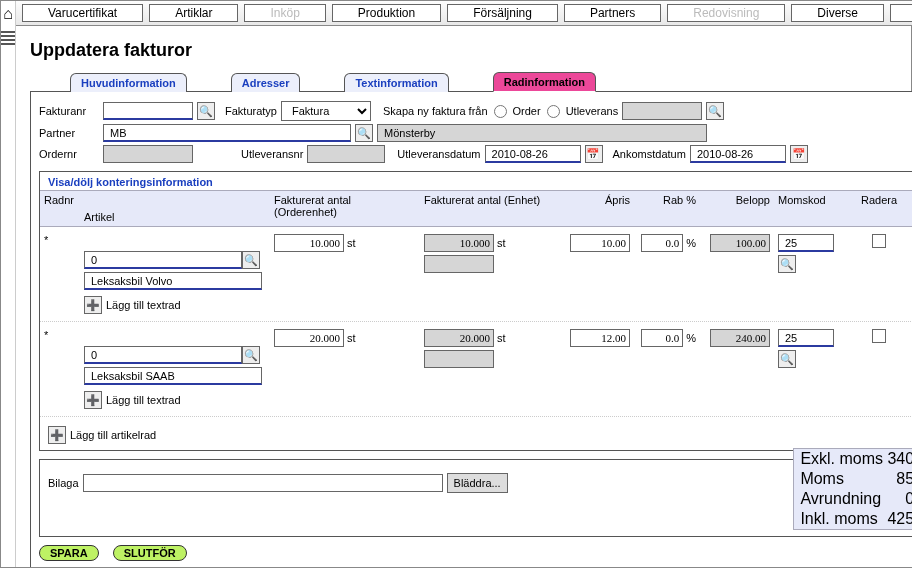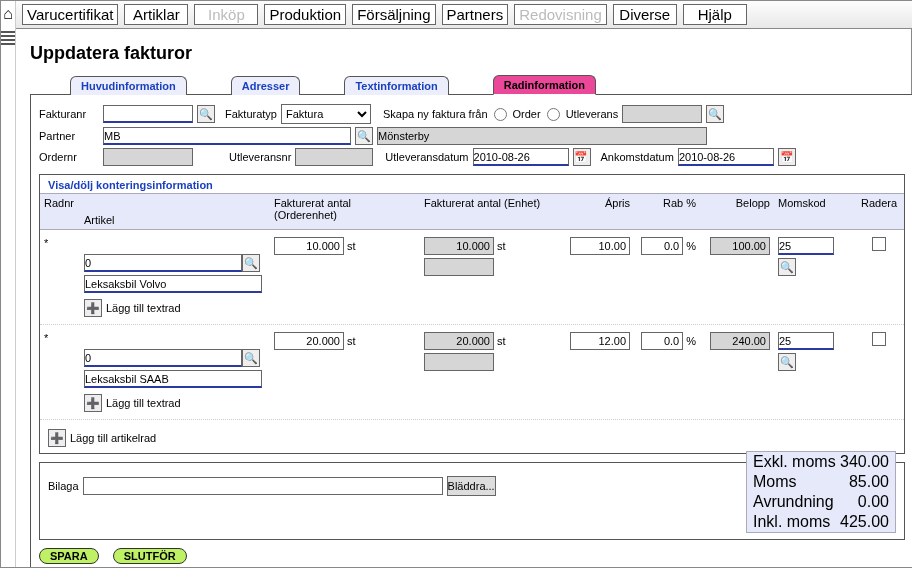--- a/index.html
+++ b/index.html
@@ -36,22 +36,22 @@
   .topmenu {
     display:flex;
     padding: 3px 6px;
     gap: 6px;
     border-bottom: 1px solid #888;
     background: linear-gradient(#fdfdfd,#e8e8e8);
   }
   .menu-btn {
     border: 1px solid #666;
     background: #fff;
-    padding: 1px 4px;
-    font-size: 15px;
+    padding: 1px 25px;
+    font-size: 12px;
     min-width: 64px;
     text-align:center;
     cursor: pointer;
   }
   .menu-btn.disabled { color:#bbb; cursor:default; }
   .content {
     flex:1;
     padding: 10px 14px;
     overflow:auto;
   }
@@ -95,21 +95,21 @@
     align-items:center;
     margin: 3px 0;
     gap: 4px;
     flex-wrap: nowrap;
   }
   .lbl { white-space:nowrap; }
   .lbl-col1 { width: 60px; }
   .txt {
     border: 1px solid #666;
     height: 18px;
-    padding: 0 0;
+    padding: 0 6px;
     font-size: 11px;
     background:#fff;
   }
   .txt.ro { background:#d6d6d6; }
   .txt.blue-underline { border-bottom: 2px solid #2b3aa0; }
   .icon-btn {
     width: 18px; height:18px;
     border:1px solid #666;
     background:#eee;
     display:inline-flex;
@@ -147,21 +147,21 @@
   .c-faktord { width:150px; }
   .c-faktenh { width:140px; }
   .c-apris { width:74px; text-align:right; }
   .c-rab { width:66px; text-align:right; }
   .c-belopp { width:74px; text-align:right; }
   .c-moms { width:80px; }
   .c-radera { width:50px; text-align:center; }
   .grid-row { display:flex; align-items:flex-start; border-bottom:1px dotted #ccc; padding:4px 0; }
   .cell-stack { display:flex; flex-direction:column; gap:3px; }
   .num-in {
-    border:1px solid #666; height:18px; width:60px; text-align:right; font-size:11px; padding:0 3px;
+    border:1px solid #666; height:18px; width:60px; text-align:right; font-size:11px; padding:0 3px;font-family:Liberation Serif, serif;
   }
   .num-in.ro { background:#d6d6d6; }
   .unit { margin-left:3px; }
   .inline { display:flex; align-items:center; }
   .add-text-row { display:flex; align-items:center; gap:4px; margin-top:3px; margin-left:0px; cursor:pointer; }
   .below-grid { padding:6px 8px; }
   .bilaga-panel {
     border:1px solid #555;
     margin-top:8px;
     padding:10px 8px 40px 8px;
@@ -260,21 +260,21 @@
         <div class="form-row">
           <span class="lbl lbl-col1">Partner</span>
           <input class="txt blue-underline" style="width: 248px;" value="MB">
           <span class="icon-btn">🔍</span>
           <input class="txt ro" style="width: 330px;" value="Mönsterby">
         </div>
 
         <div class="form-row">
           <span class="lbl lbl-col1">Ordernr</span>
           <input class="txt ro" style="width: 90px;" value="">
-          <span class="lbl" style="margin-left:32px">Utleveransnr</span>
+          <span class="lbl" style="margin-left:44px">Utleveransnr</span>
           <input class="txt ro" style="width: 78px;" value="">
           <span class="lbl" style="margin-left:8px">Utleveransdatum</span>
           <input class="txt blue-underline" style="width: 96px;" value="2010-08-26">
           <span class="icon-btn calendar-icon"></span>
           <span class="lbl" style="margin-left:6px">Ankomstdatum</span>
           <input class="txt blue-underline" style="width: 96px;" value="2010-08-26">
           <span class="icon-btn calendar-icon"></span>
         </div>
 
         <div class="section-panel">

